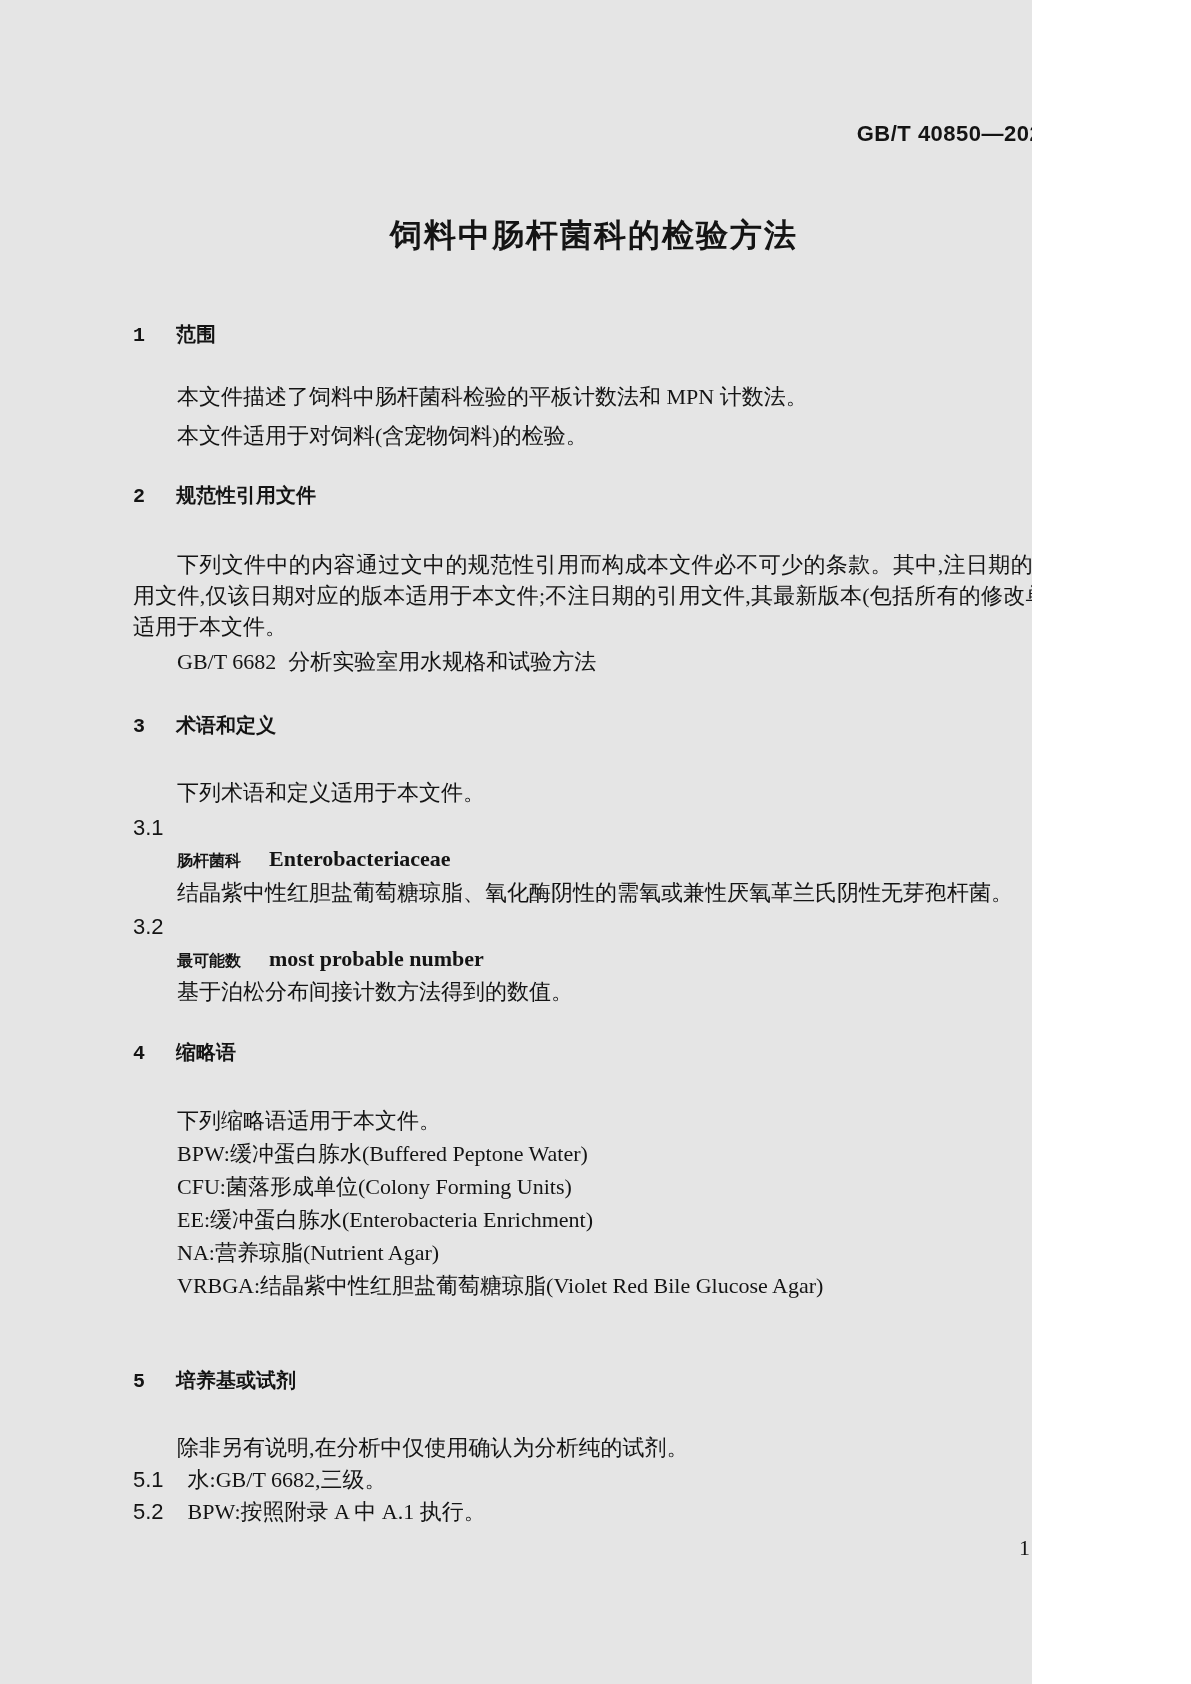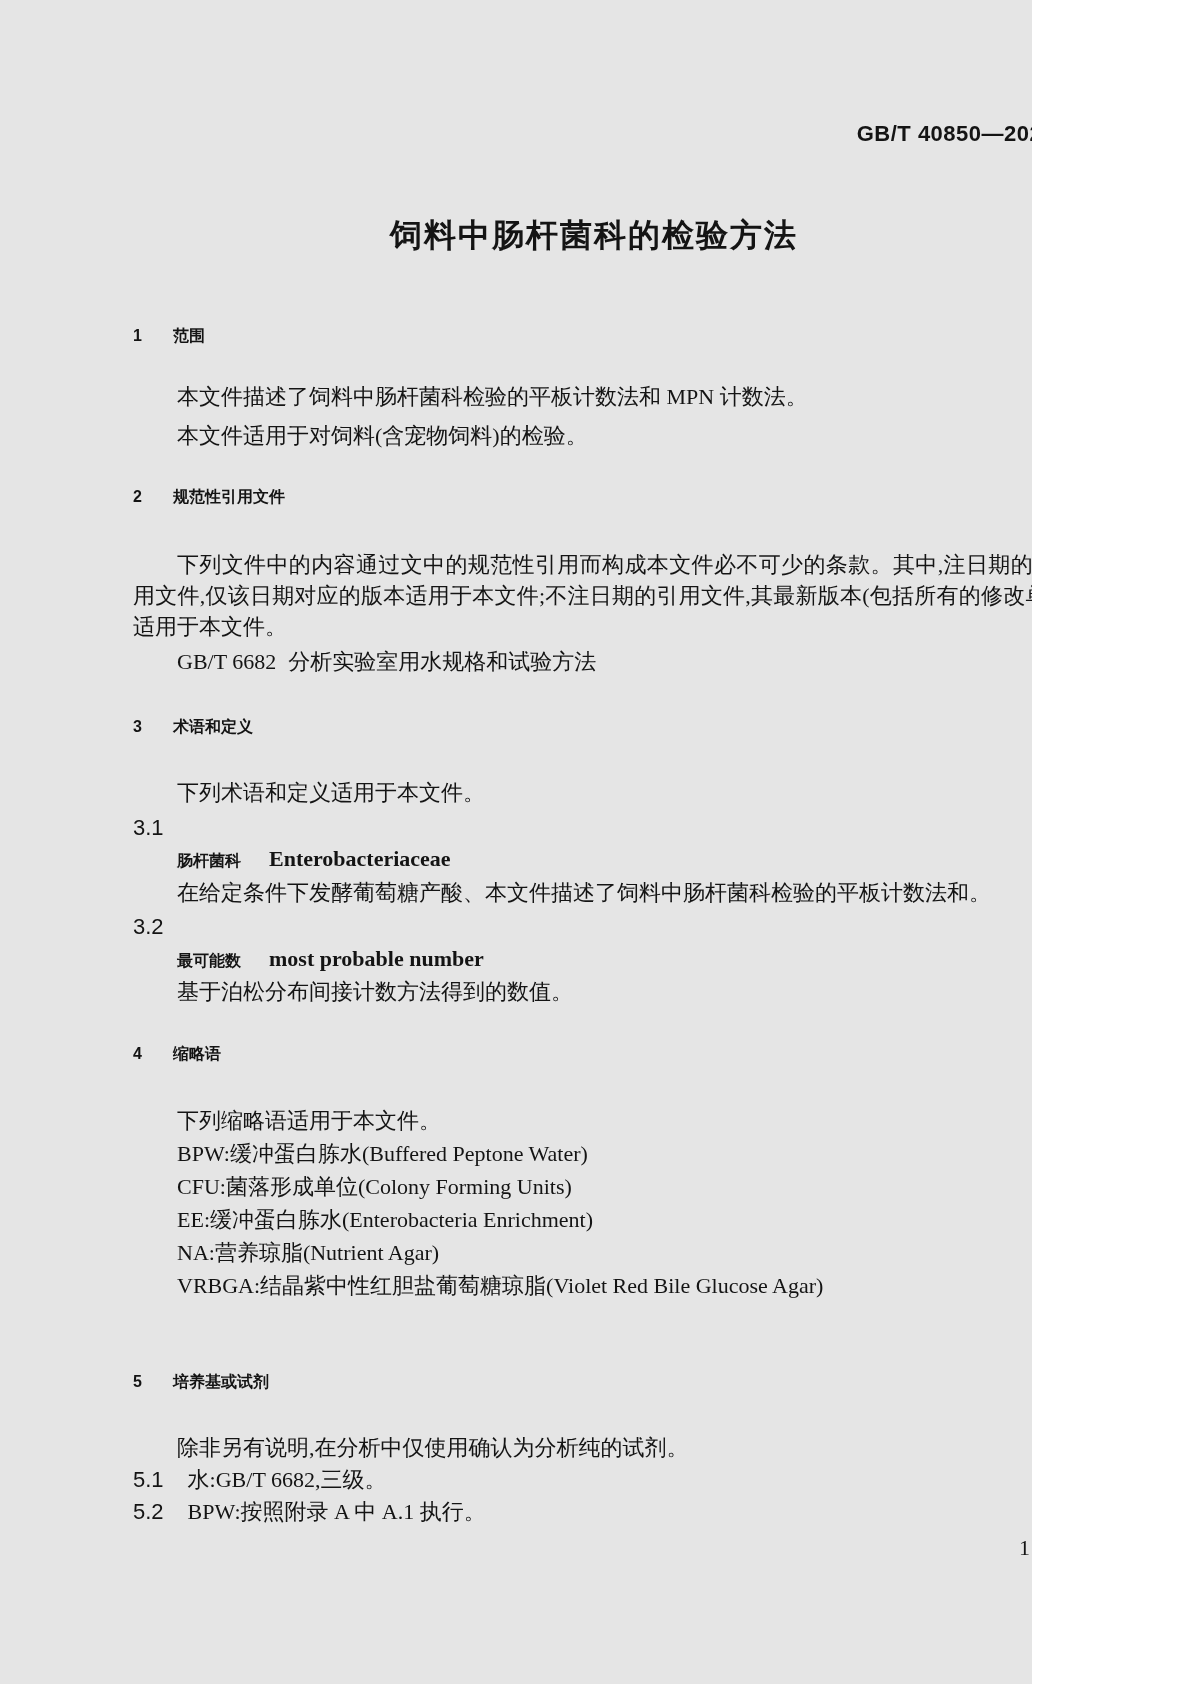--- a/index.html
+++ b/index.html
@@ -48,23 +48,23 @@
     left: 0;
     width: 100%;
     text-align: center;
     font-family: Liberation Mono, monospace;
     font-weight: bold;
     font-size: 32px;
     line-height: 40px;
     letter-spacing: 2px;
   }
   .sec-head {
-    font-family: Liberation Sans, sans-serif;
+    font-family: Liberation Mono, monospace;
     font-weight: bold;
-    font-size: 16px;
+    font-size: 20px;
     line-height: 30px;
   }
   .sec-head .sec-title {
     margin-left: 31px;
   }
   .para {
     text-align: justify;
     text-indent: 44px;
   }
   .line-indent {
@@ -135,21 +135,21 @@
 
     <div class="row sec-head" style="top:712px">
       <span class="sec-num">3</span><span class="sec-title">术语和定义</span>
     </div>
     <div class="row serif para" style="top:777px">下列术语和定义适用于本文件。</div>
 
     <div class="row clause-label" style="top:812px">3.1</div>
     <div class="row term-line line-indent" style="top:844px;line-height:30px">
       <span class="term-cn">肠杆菌科</span><span class="term-en">Enterobacteriaceae</span>
     </div>
-    <div class="row serif line-indent" style="top:877px">在给定条件下发酵葡萄糖产酸、本文件描述了饲料中肠杆菌科检验的平板计数法和。</div>
+    <div class="row serif line-indent" style="top:877px">结晶紫中性红胆盐葡萄糖琼脂、氧化酶阴性的需氧或兼性厌氧革兰氏阴性无芽孢杆菌。</div>
 
     <div class="row clause-label" style="top:911px">3.2</div>
     <div class="row term-line line-indent" style="top:944px;line-height:30px">
       <span class="term-cn">最可能数</span><span class="term-en">most probable number</span>
     </div>
     <div class="row serif line-indent" style="top:976px">基于泊松分布间接计数方法得到的数值。</div>
 
     <div class="row sec-head" style="top:1039px">
       <span class="sec-num">4</span><span class="sec-title">缩略语</span>
     </div>

